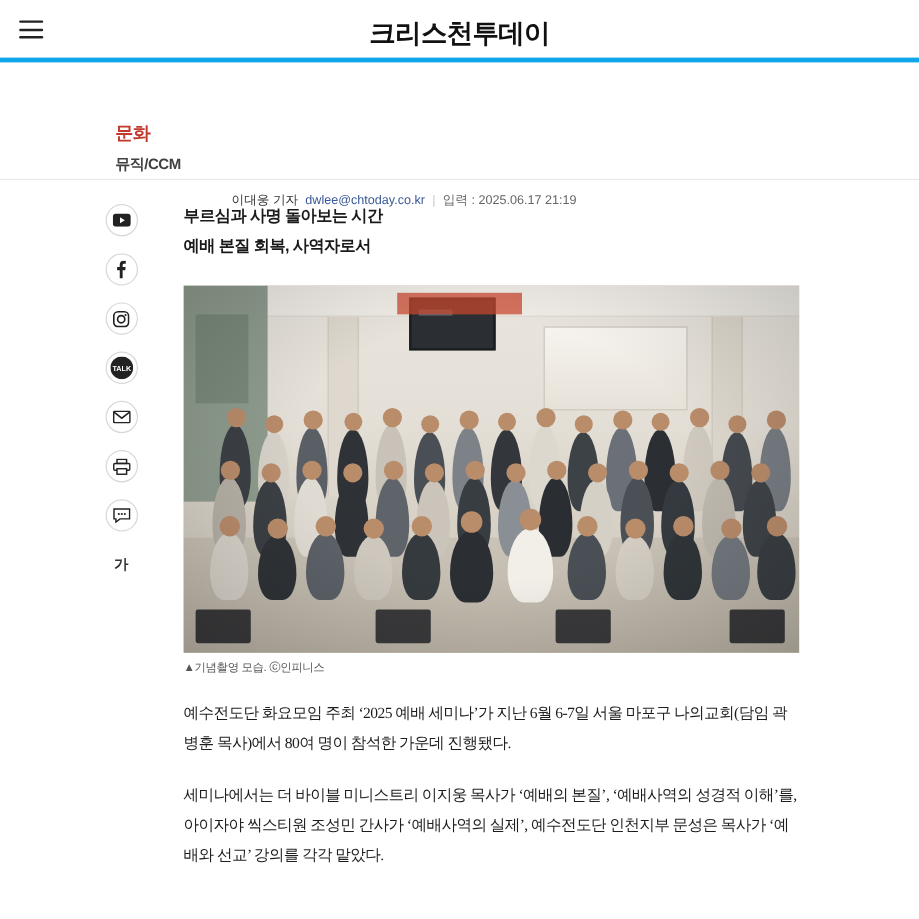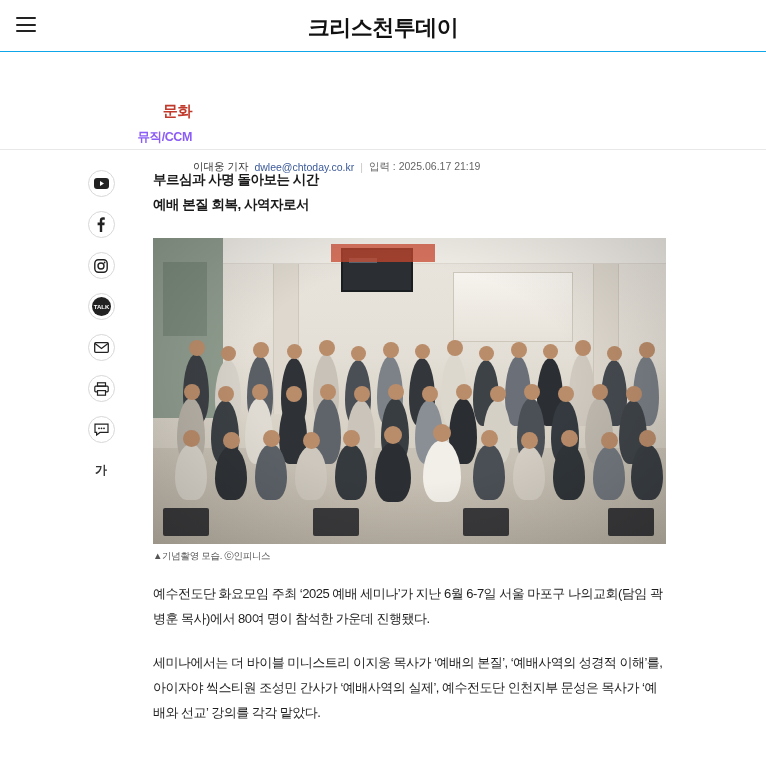--- a/index.html
+++ b/index.html
@@ -15,21 +15,21 @@
     position: relative;
     width: 766px;
     height: 766px;
     background: #fff;
   }
 
   
   .site-header {
     position: relative;
     height: 52px;
-    border-bottom: 1px solid #0ea5e9;
+    border-bottom: 4px solid #0ea5e9;
     background: #fff;
   }
   .hamburger {
     position: absolute;
     left: 16px; top: 17px;
     width: 20px; height: 15px;
     display: flex; flex-direction: column; justify-content: space-between;
     cursor: pointer;
   }
   .hamburger span {
@@ -50,33 +50,33 @@
   .article-head {
     position: relative;
     padding: 28px 0 14px 0;
     border-bottom: 1px solid #e8e8e8;
     min-height: 98px;
   }
   .category {
     position: absolute;
     left: 96px; top: 50px;
     width: 96px;
-    text-align: right;
+    text-align: left;
   }
   .category .cat-main {
     font-size: 15px;
     font-weight: 700;
     color: #c0392b;
     letter-spacing: -0.4px;
   }
   .category .cat-sub {
     margin-top: 8px;
     font-size: 12.5px;
     font-weight: 700;
-    color: #8b5cf6;
+    color: #404040;
     letter-spacing: -0.4px;
   }
   .headline {
     position: absolute;
     left: 192px; top: 46px;
     right: 24px;
     font-size: 23px;
     font-weight: 700;
     letter-spacing: -1px;
     color: #111;
@@ -157,20 +157,21 @@
     letter-spacing: -0.3px;
   }
 
   
   .para {
     margin-top: 18px;
     font-size: 13px;
     line-height: 1.95;
     letter-spacing: -0.5px;
     color: #1d1d1d;
+    font-family: Liberation Serif, serif;
   }
 
   
   .room {
     position: absolute; inset: 0;
     background: linear-gradient(#e9e5de 0%, #e4dfd6 38%, #d8d2c7 60%, #cdc6ba 100%);
   }
   .wall-left {
     position: absolute; left: 0; top: 0; width: 70px; height: 180px;
     background: #8e9c8e;

